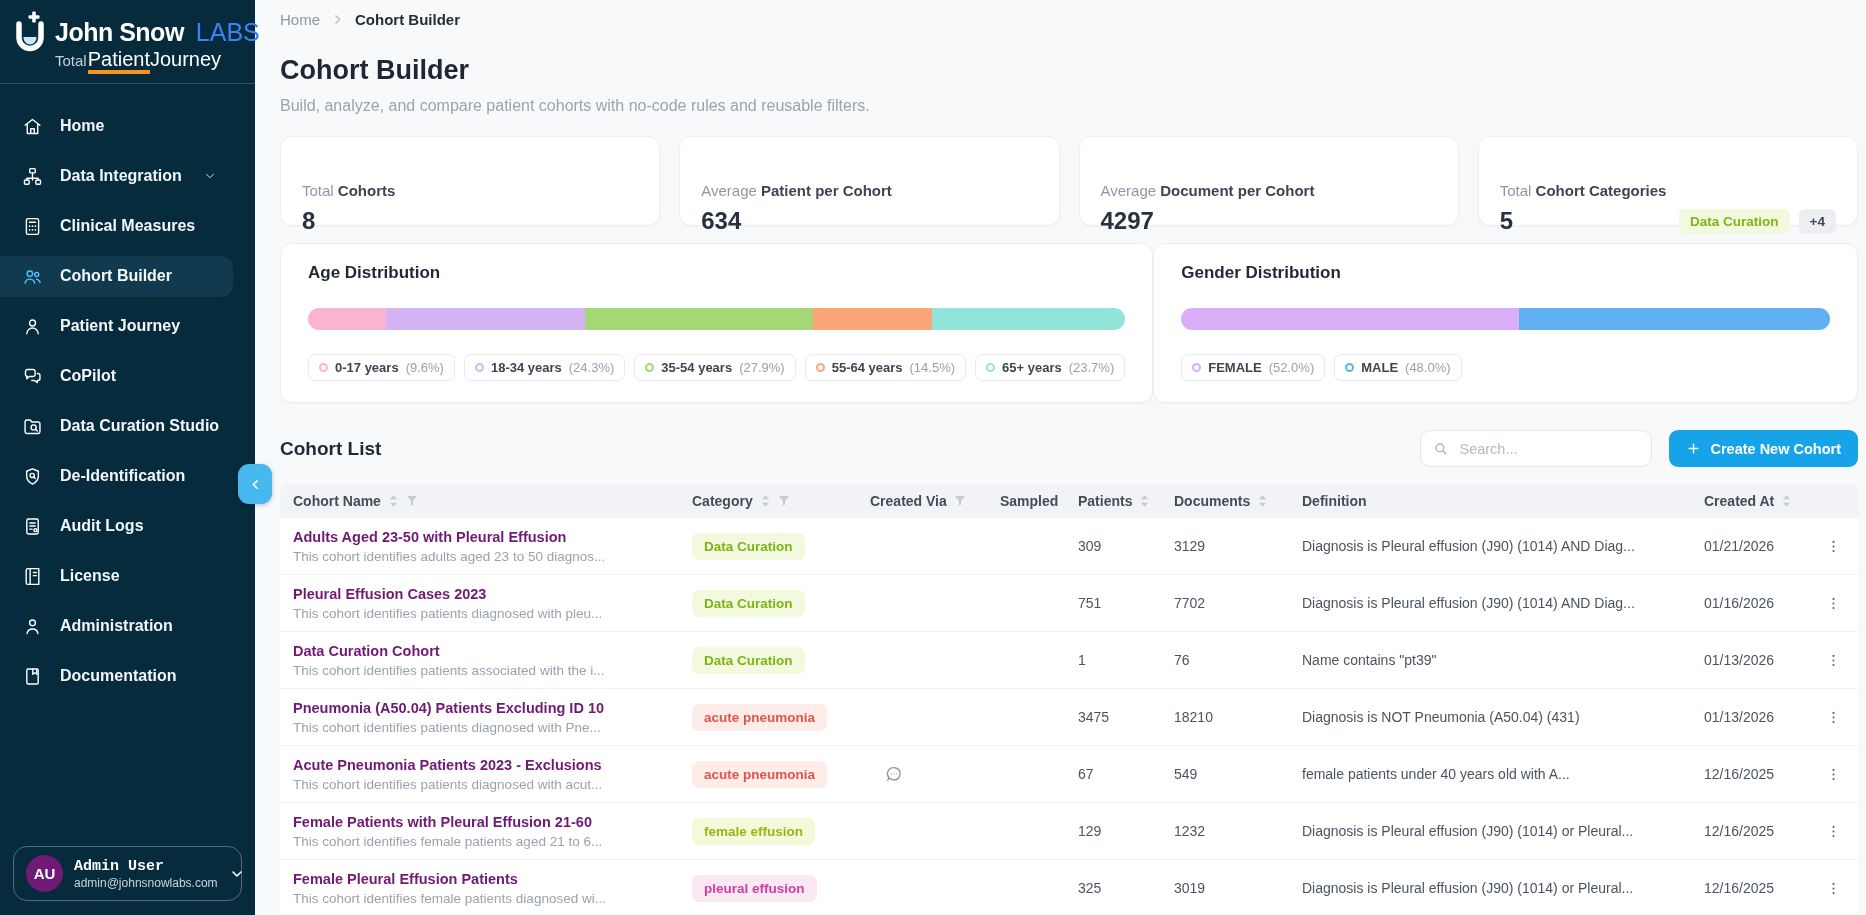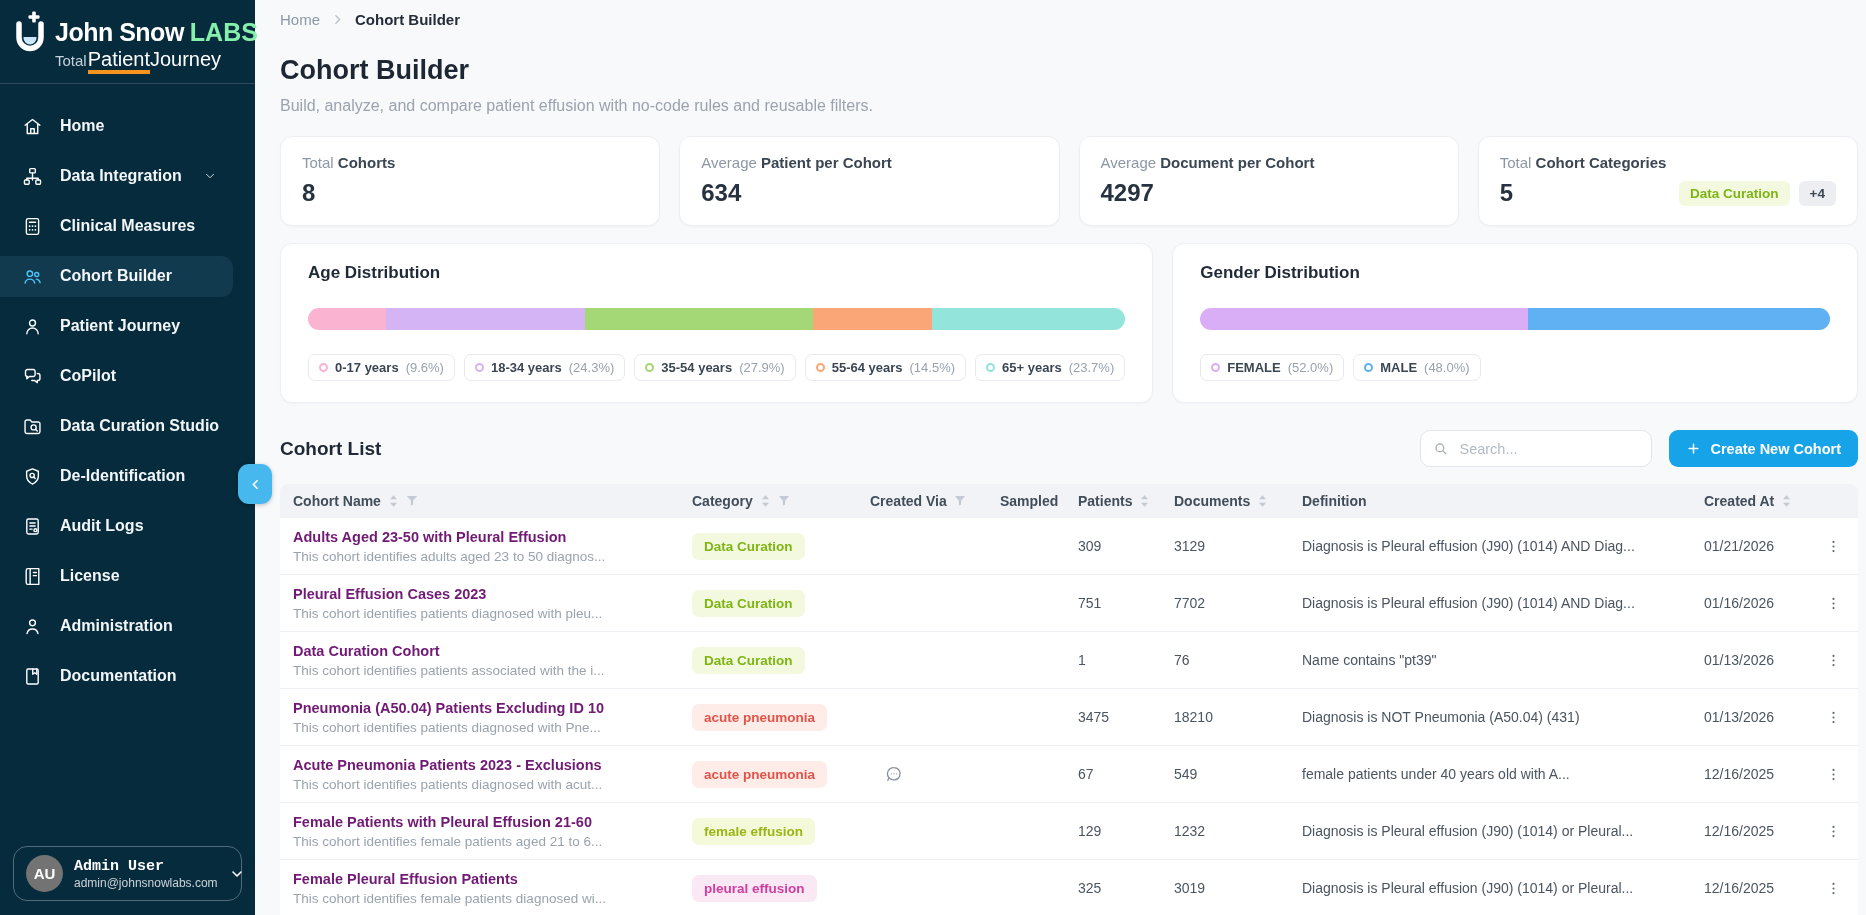--- a/index.html
+++ b/index.html
@@ -14,21 +14,21 @@
 
   
   .sidebar {
     width:255px; flex-shrink:0; background:#062b3d; color:#fff;
     display:flex; flex-direction:column; position:relative;
   }
   .logo { padding:10px 12px 10px 10px; display:flex; align-items:flex-start; gap:5px; }
   .logo-text { line-height:1.15; margin-top:8px; }
   .logo-l1 { font-size:25px; white-space:nowrap; }
   .brand-bold { font-weight:800; letter-spacing:-.5px;text-align:right; }
-  .brand-light { font-weight:700; color:#86efac; margin-left:6px; }
+  .brand-light { font-weight:400; color:#3b82f6; margin-left:12px; }
   .logo-l2 { font-size:20px; margin-top:1px; white-space:nowrap; }
   .tag-prefix { font-size:15px; color:#c3d2da; margin-right:1px; font-weight:400; }
   .tag-hl { font-weight:400; border-bottom:4px solid #f7941d; padding-bottom:0; }
   .tag-suffix { font-weight:300; }
   .side-divider { height:1px; background:rgba(255,255,255,.16); margin:2px 0 0; }
 
   nav { flex:1; padding:22px 0 0; display:flex; flex-direction:column; gap:9px; }
   .nav-item {
     display:flex; align-items:center; gap:17px; height:41px;
     padding:0 16px 0 22px; margin-right:22px;
@@ -38,21 +38,21 @@
   .nav-item.active { background:#123a4e; }
   .nav-icon { display:flex; color:#fff; flex-shrink:0; }
   .nav-item.active .nav-icon { color:#4ec3f5; }
   .nav-caret { margin-left:auto; display:flex; color:#dbe5ea; }
 
   .user-card {
     margin:0 13px 14px; border:1px solid rgba(255,255,255,.3); border-radius:14px;
     padding:8px 12px; display:flex; align-items:center; gap:11px; cursor:pointer;
   }
   .avatar {
-    width:37px; height:37px; border-radius:50%; background:#737373; flex-shrink:0;
+    width:37px; height:37px; border-radius:50%; background:#701a75; flex-shrink:0;
     display:flex; align-items:center; justify-content:center; font-weight:700; font-size:15px; color:#fff;
   }
   .user-name { font-size:15px; font-weight:700; line-height:1.2;font-family:Liberation Mono, monospace; }
   .user-email { font-size:12px; color:rgba(255,255,255,.78); }
   .user-caret { margin-left:auto; display:flex; color:#fff; }
 
   .collapse-toggle {
     position:absolute; left:238px; top:464px; width:34px; height:40px; z-index:9;
     border:none; border-radius:11px; background:#47b8ee; color:#fff;
     display:flex; align-items:center; justify-content:center; cursor:pointer;
@@ -67,28 +67,28 @@
   .crumb-current { color:#232d39; font-weight:700; }
 
   .page-title { font-size:27px; font-weight:700; color:#1d2734; margin:25px 0 0; }
   .page-subtitle { font-size:16px; color:#9aa3ae; margin-top:11px; }
 
   .stats { display:flex; gap:19px; margin-top:21px; }
   .stat-card {
     flex:1; background:#fff; border:1px solid #edeff3; border-radius:12px;
     padding:17px 21px 0; height:90px; box-shadow:0 1px 2px rgba(20,30,50,.03);
   }
-  .stat-label { font-size:15px; color:#8d98a5; }
+  .stat-label { font-size:15px; color:#8d98a5;margin-top:28px; }
   .stat-label b { color:#3b4653; font-weight:700; }
   .stat-value-row { display:flex; align-items:center; justify-content:space-between; margin-top:8px; }
   .stat-value { font-size:24px; font-weight:700; color:#273240; }
   .stat-badges { display:flex; gap:9px; }
   .badge { border-radius:6px; padding:5px 11px; font-size:13.5px; font-weight:600; white-space:nowrap; }
 
-  .charts { display:flex; gap:19px; margin-top:17px; }
+  .charts { display:flex; margin-top:17px; }
   .chart-card {
     background:#fff; border:1px solid #edeff3; border-radius:12px;
     padding:19px 27px 0; height:160px; box-shadow:0 1px 2px rgba(20,30,50,.03);
   }
   .chart-card.age { flex:1.028; }
   .chart-card.gender { flex:1; }
   .chart-title { font-size:17px; font-weight:700; color:#1f2937; }
   .chart-bar { display:flex; height:22px; border-radius:11px; overflow:hidden; margin-top:25px; }
   .chart-bar .seg { height:100%; }
   .chart-legend { display:flex; gap:9px; margin-top:24px; flex-wrap:nowrap; }
@@ -315,21 +315,21 @@
       <span class="crumb-home">Home</span>
       <span class="crumb-sep">
         <svg width="13" height="13" viewBox="0 0 24 24" fill="none" stroke="currentColor" stroke-width="2.4" stroke-linecap="round" stroke-linejoin="round">
             <path d="M9 5l7 7-7 7"></path>
           </svg>
       </span>
       <span class="crumb-current">Cohort Builder</span>
     </div>
 
     <h1 class="page-title">Cohort Builder</h1>
-    <div class="page-subtitle">Build, analyze, and compare patient effusion with no-code rules and reusable filters.</div>
+    <div class="page-subtitle">Build, analyze, and compare patient cohorts with no-code rules and reusable filters.</div>
 
     <div class="stats" id="stats-row">
         <div class="stat-card">
           <div class="stat-label">Total <b>Cohorts</b></div>
           <div class="stat-value-row">
             <span class="stat-value">8</span>
           </div>
         </div>
         <div class="stat-card">
           <div class="stat-label">Average <b>Patient per Cohort</b></div>

